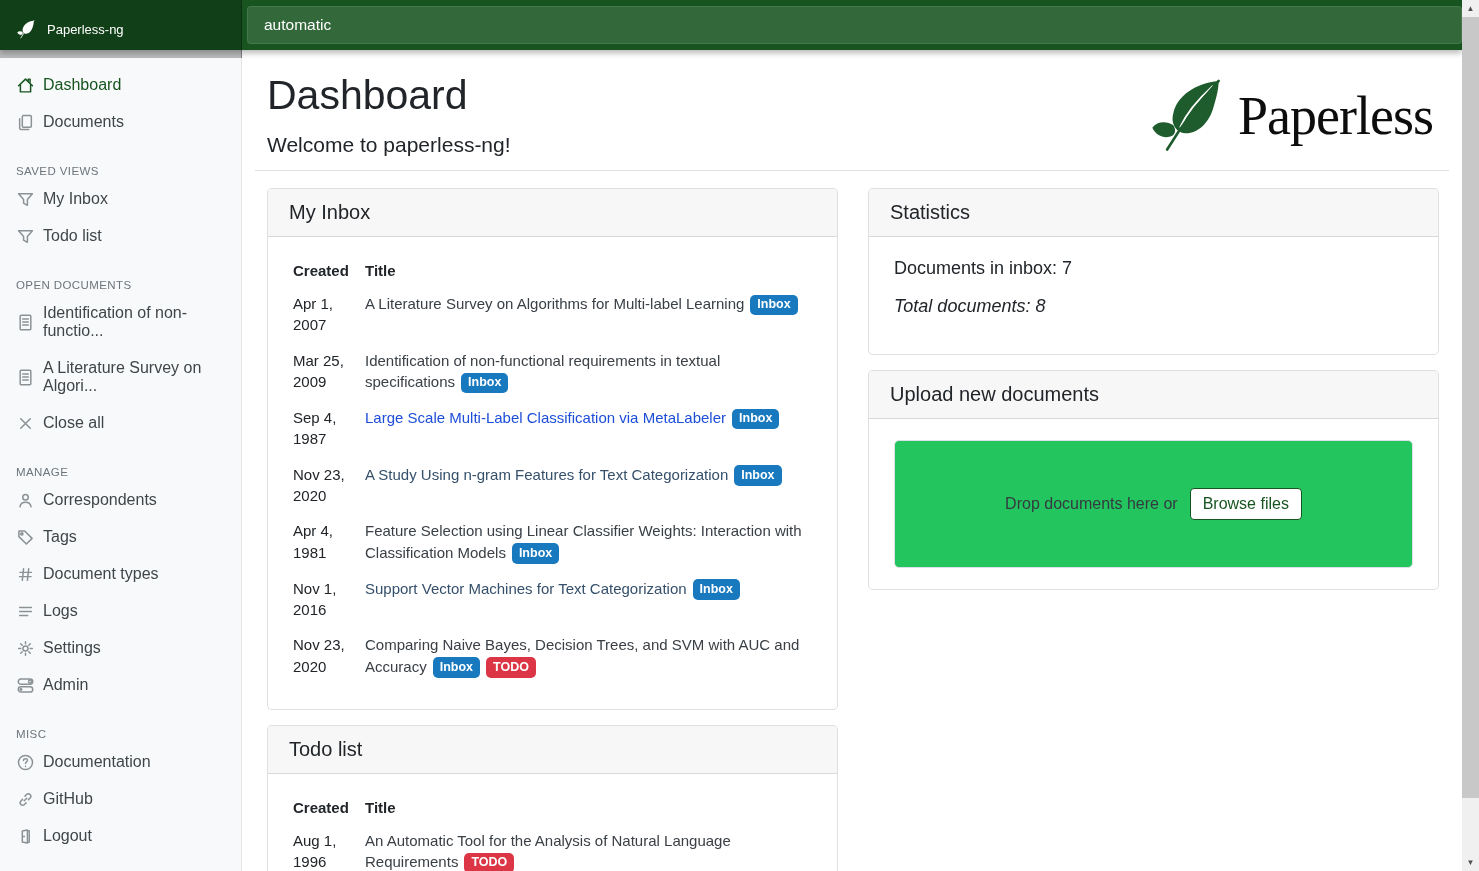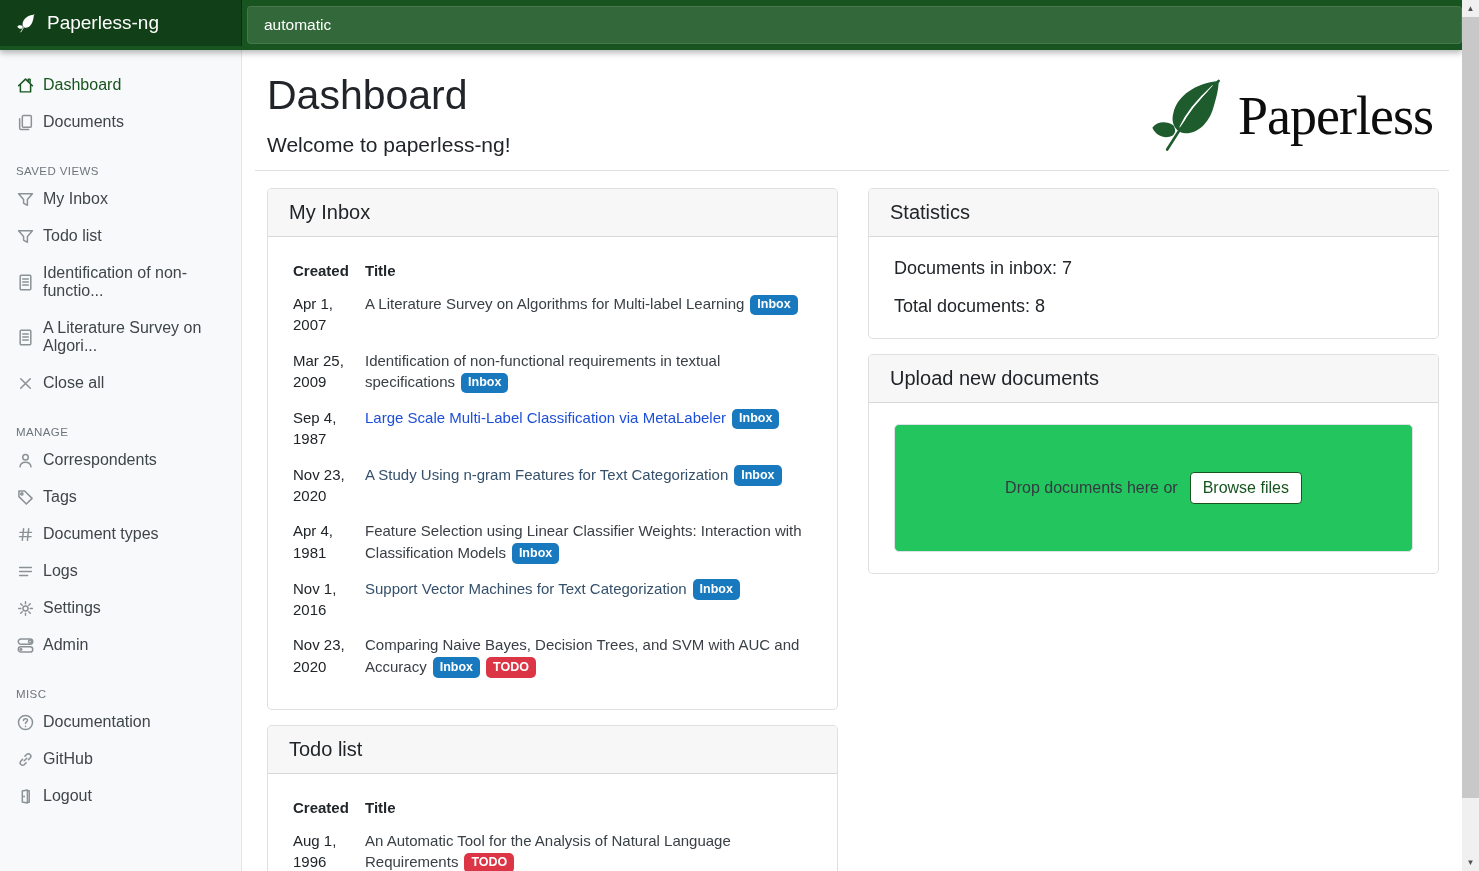--- a/index.html
+++ b/index.html
@@ -2,22 +2,22 @@
 <html><head>
 <meta charset="utf-8">
 <style>
   * { margin:0; padding:0; box-sizing:border-box; }
   html,body { width:1479px; height:871px; overflow:hidden;
     font-family:"Liberation Sans","DejaVu Sans",sans-serif; background:#fff; color:#212529; }
 
   
   .navbar { position:absolute; left:0; top:0; width:1462px; height:50px;
     background:#17541f; z-index:30; box-shadow:0 3px 6px rgba(0,0,0,.28); display:flex; }
-  .brand { width:242px; height:46px; background:rgba(0,0,0,.25); display:flex; align-items:center;
-    padding:0 16px; color:#fff; font-size:19px; flex:0 0 auto;
+  .brand { width:242px; height:58px; background:rgba(0,0,0,.25); display:flex; align-items:center;
+    padding:0 16px; color:#fff; font-size:13px; flex:0 0 auto;
     box-shadow: inset -1px 0 0 rgba(0,0,0,.25); }
   .brand .leaf-sm { width:21px; height:21px; margin-right:10px; display:inline-flex; }
   .search-wrap { flex:1; display:flex; align-items:center; padding:6px 0 6px 5px; }
   .search-input { width:100%; height:38px; background:rgba(255,255,255,.12);
     border:1px solid rgba(255,255,255,.1); border-radius:4px; color:#fff;
     font-size:15.5px; padding:0 16px; outline:none;
     font-family:"Liberation Sans","DejaVu Sans",sans-serif; }
 
   
   .scrollbar { position:absolute; right:0; top:0; width:17px; height:871px;
@@ -65,21 +65,21 @@
   table.doc-table { width:100%; border-collapse:collapse; font-size:15px; }
   .doc-table th { text-align:left; font-weight:700; padding:4px 0 10px; vertical-align:top; }
   .doc-table td { padding:4px 0 10px; vertical-align:top; line-height:1.42; }
   .doc-table .c-date { width:72px; padding-right:14px; color:#212529; }
   .title-link { text-decoration:none; cursor:pointer; }
   .badge { display:inline-block; color:#fff; font-size:12.5px; font-weight:700;
     padding:2.5px 7px; border-radius:5px; margin-left:6px; line-height:1.25;
     vertical-align:1px; white-space:nowrap; }
 
   .stat-line { font-size:18px; margin-bottom:17px; }
-  .stat-line:last-child { margin-bottom:0; }
+  .stat-line:last-child { margin-bottom:16px;font-style:italic; }
 
   .dropzone { background:#22c55e; border:1px solid #dee2e6; border-radius:5px; height:128px;
     display:flex; align-items:center; justify-content:center; gap:12px; font-size:16px; color:#343a40; }
   .browse-btn { background:#fff; border:1px solid #17541f; color:#17541f; font-size:16px;
     padding:6px 12px; border-radius:4px; cursor:pointer;
     font-family:"Liberation Sans","DejaVu Sans",sans-serif; }
 </style>
 </head>
 <body>
 
@@ -129,20 +129,21 @@
       <span>My Inbox</span>
     </a>
     <a class="nav-item">
       <span class="nav-ico">
         <svg viewBox="0 0 16 16">
           <path d="M1.5 2.5h13L9.8 8v5.5l-3.6-2V8Z"></path>
         </svg>
       </span>
       <span>Todo list</span>
     </a>
+    <div class="nav-heading">OPEN DOCUMENTS</div>
     <a class="nav-item">
       <span class="nav-ico">
         <svg viewBox="0 0 16 16">
           <rect x="3" y="1.2" width="10" height="13.6" rx="1"></rect>
           <path d="M5.4 4.8h5.2M5.4 7.6h5.2M5.4 10.4h5.2"></path>
         </svg>
       </span>
       <span>Identification of non-functio...</span>
     </a>
     <a class="nav-item">

